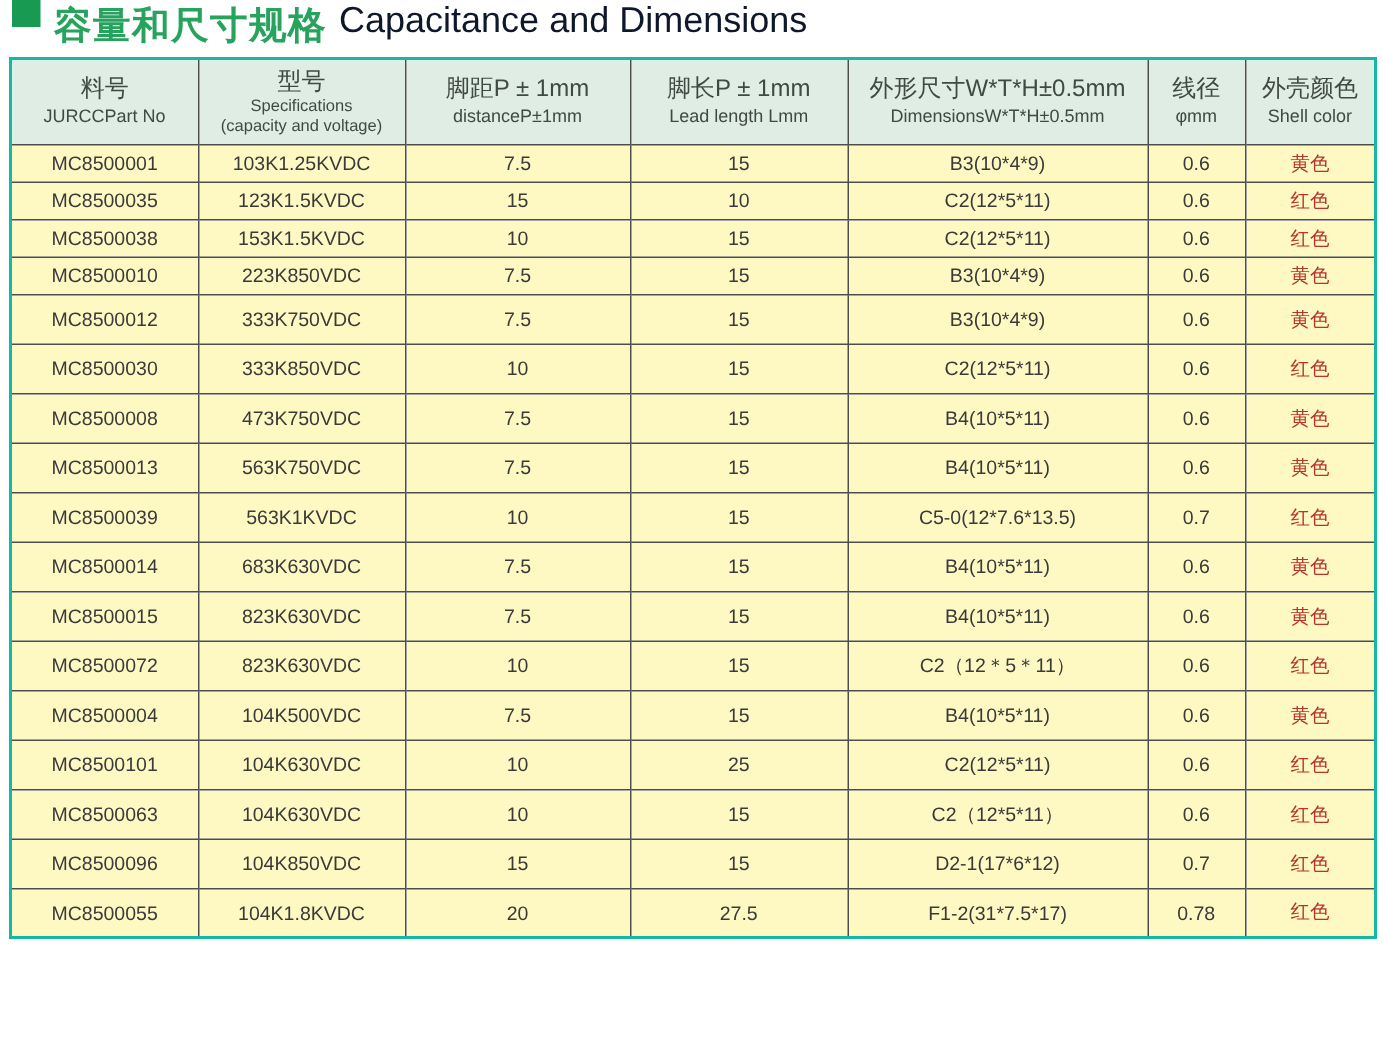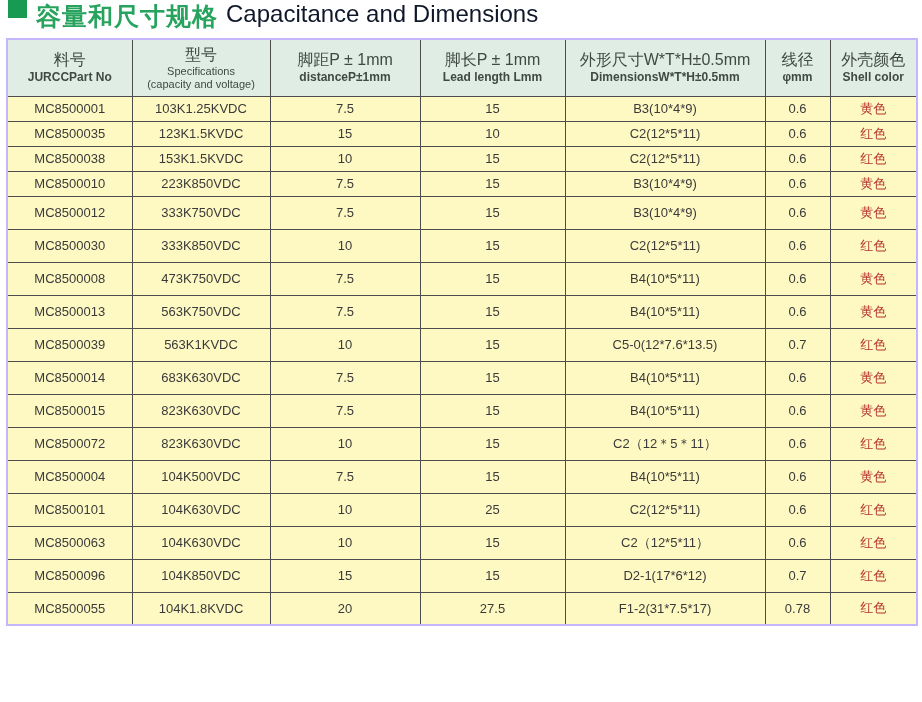--- a/index.html
+++ b/index.html
@@ -29,33 +29,33 @@
   }
   .title-en {
     font-size:24px; font-weight:500;
     color:#0f172a;
   }
   table.spec-table {
     margin-left:6px;
     width:910px;
     border-collapse:collapse;
     table-layout:fixed;
-    border:2px solid #c4b5fd;
+    border:2px solid #14b8a6;
   }
   .spec-table th, .spec-table td {
     border:1px solid #4d4d4d;
     text-align:center;
     vertical-align:middle;
     overflow:hidden;
     white-space:nowrap;
   }
   .spec-table thead tr { height:57px; background:#dfede4; }
   .spec-table th { font-weight:400; color:#3f4a44; }
   .h-zh { display:block; font-size:16px; line-height:20px; }
-  .h-en { display:block; font-size:12px; line-height:15px;font-weight:bold; }
+  .h-en { display:block; font-size:12px; line-height:15px; }
   .h-en2 { display:block; font-size:11px; line-height:13px; }
   .spec-table tbody tr { height:33px; background:#fef9c3;padding-left:12px; }
   .spec-table tbody tr:nth-child(-n+4) { height:25px; }
   .spec-table td { font-size:13px; color:#3a3a3a; }
   td.shell-cell { color:#b5342e; }
 </style>
 </head>
 <body>
 
 <div class="title-bar">

